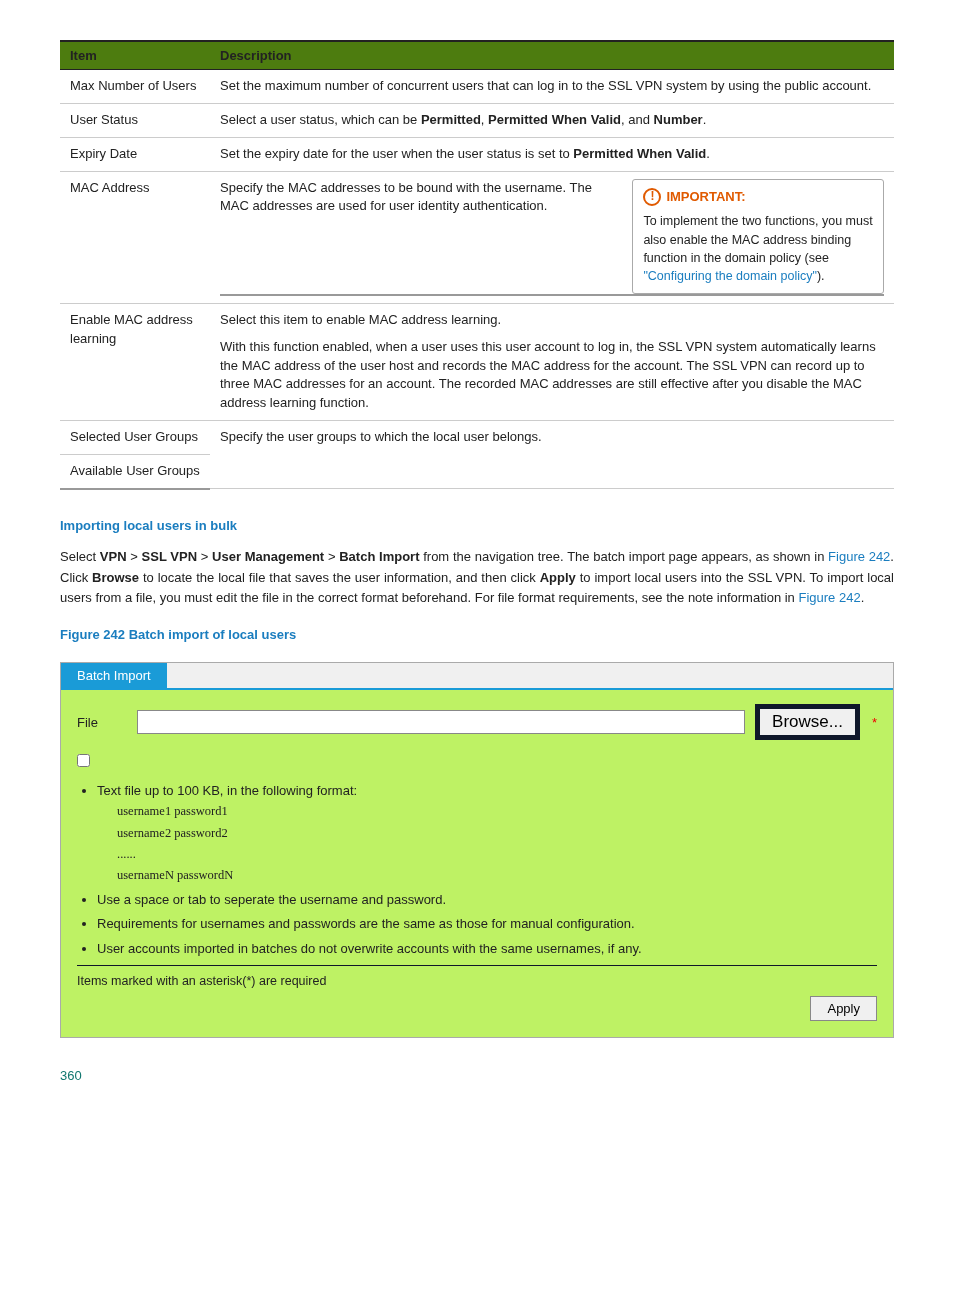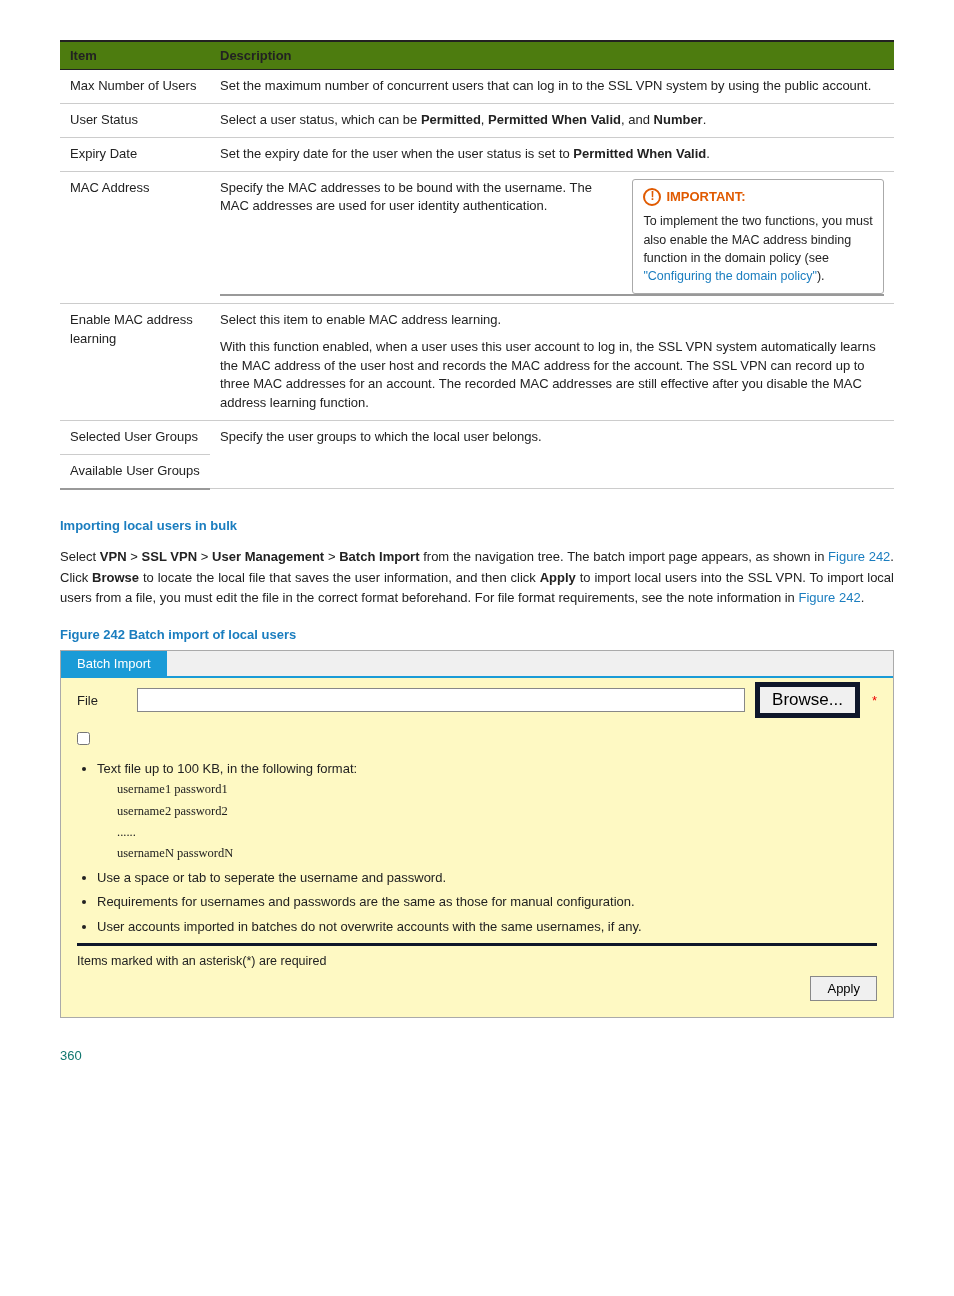--- a/index.html
+++ b/index.html
@@ -88,21 +88,21 @@
       line-height: 1.6;
       margin-bottom: 18px;
       text-align: justify;
     }
 
     
     .figure-caption {
       color: #1a7dbf;
       font-size: 13px;
       font-weight: bold;
-      margin-bottom: 8px;
+      margin-bottom: 20px;
     }
 
     
     .batch-import-figure {
       border: 1px solid #aaa;
       margin-bottom: 20px;
       background: #f5f5f5;
     }
     .batch-import-tab-row {
       background: #f0f0f0;
@@ -111,23 +111,23 @@
     .batch-import-tab {
       display: inline-block;
       background: #1a9bd7;
       color: #fff;
       font-size: 13px;
       padding: 5px 16px;
       border-radius: 0;
       font-weight: normal;
     }
     .batch-import-body {
-      background: #fef9c3;
+      background: #bef264;
       border-top: 2px solid #1a9bd7;
-      padding: 4px 16px 16px;
+      padding: 14px 16px 16px;
     }
     .file-row {
       display: flex;
       align-items: center;
       margin-bottom: 12px;
       gap: 10px;
     }
     .file-label {
       width: 50px;
       font-size: 13px;
@@ -172,21 +172,21 @@
       margin-bottom: 4px;
     }
     .code-block {
       margin-left: 20px;
       font-family: Liberation Serif, serif;
       font-size: 12.5px;
       line-height: 1.7;
     }
     .required-note {
       font-size: 12.5px;
-      border-top: 3px solid #0f172a;
+      border-top: 1px solid #0f172a;
       padding-top: 8px;
       margin-top: 6px;
     }
     .apply-row {
       text-align: right;
       margin-top: 8px;
     }
     .apply-btn {
       border: 1px solid #888;
       background: #f0f0f0;

